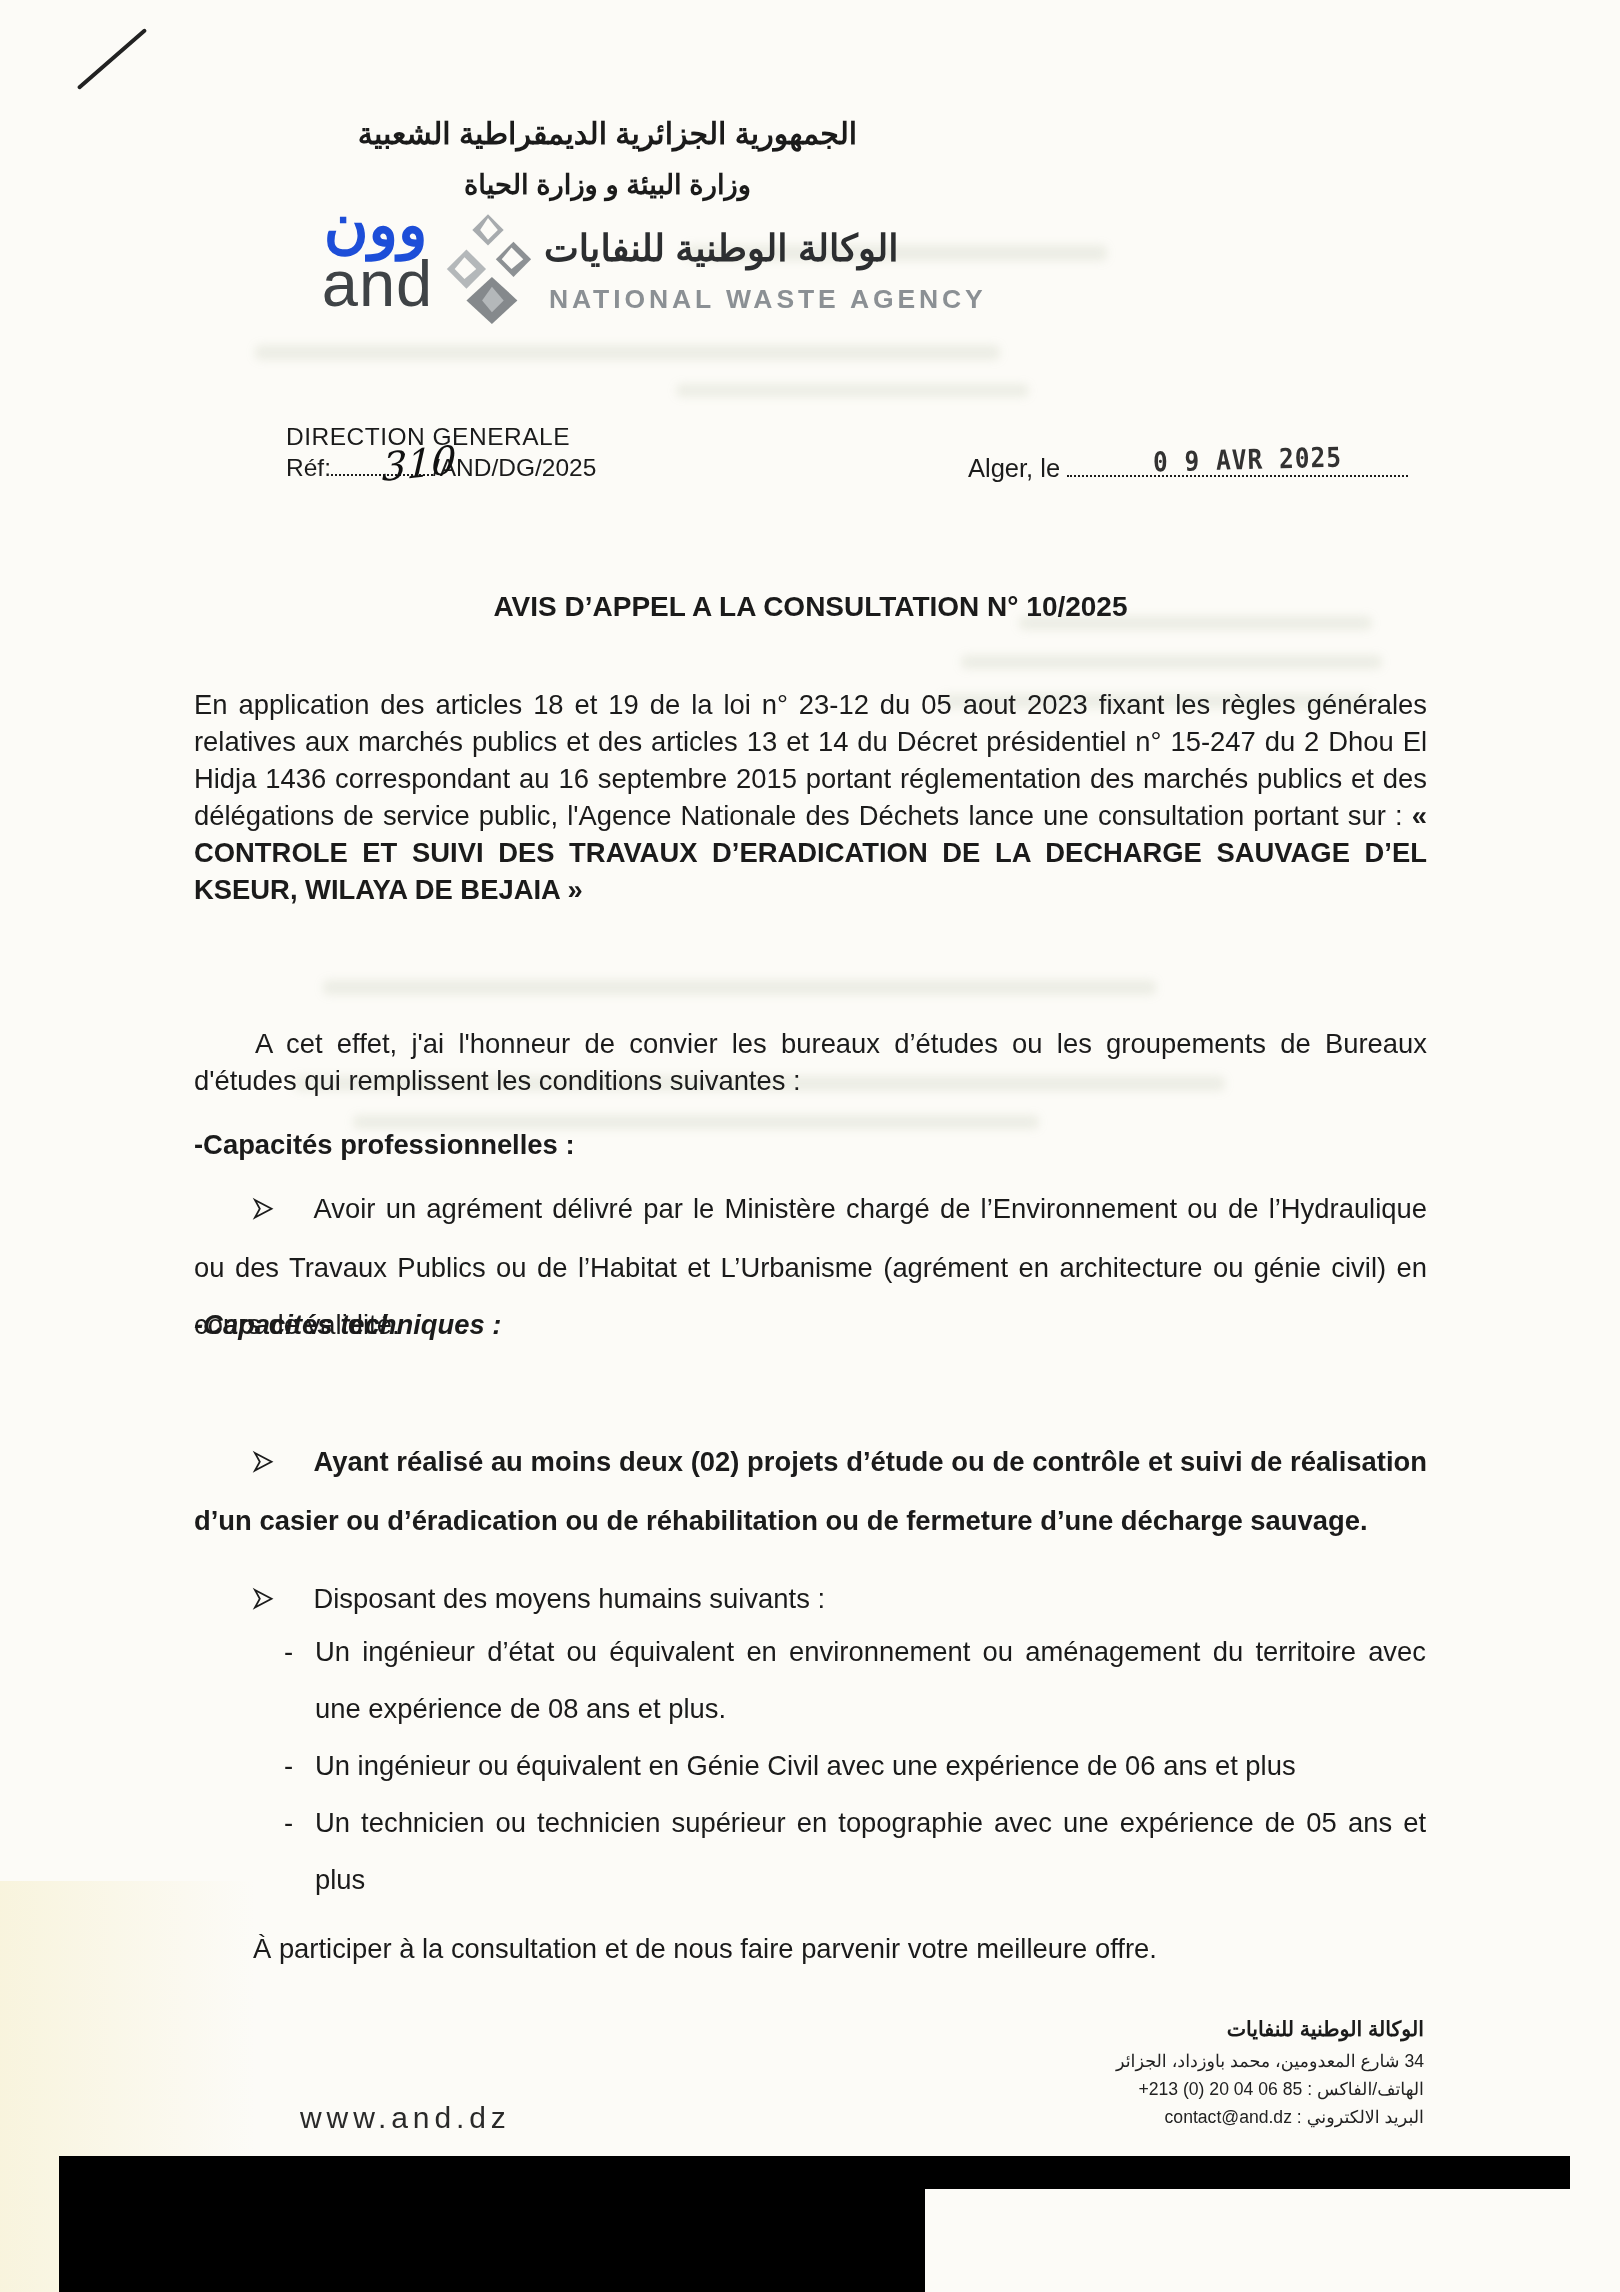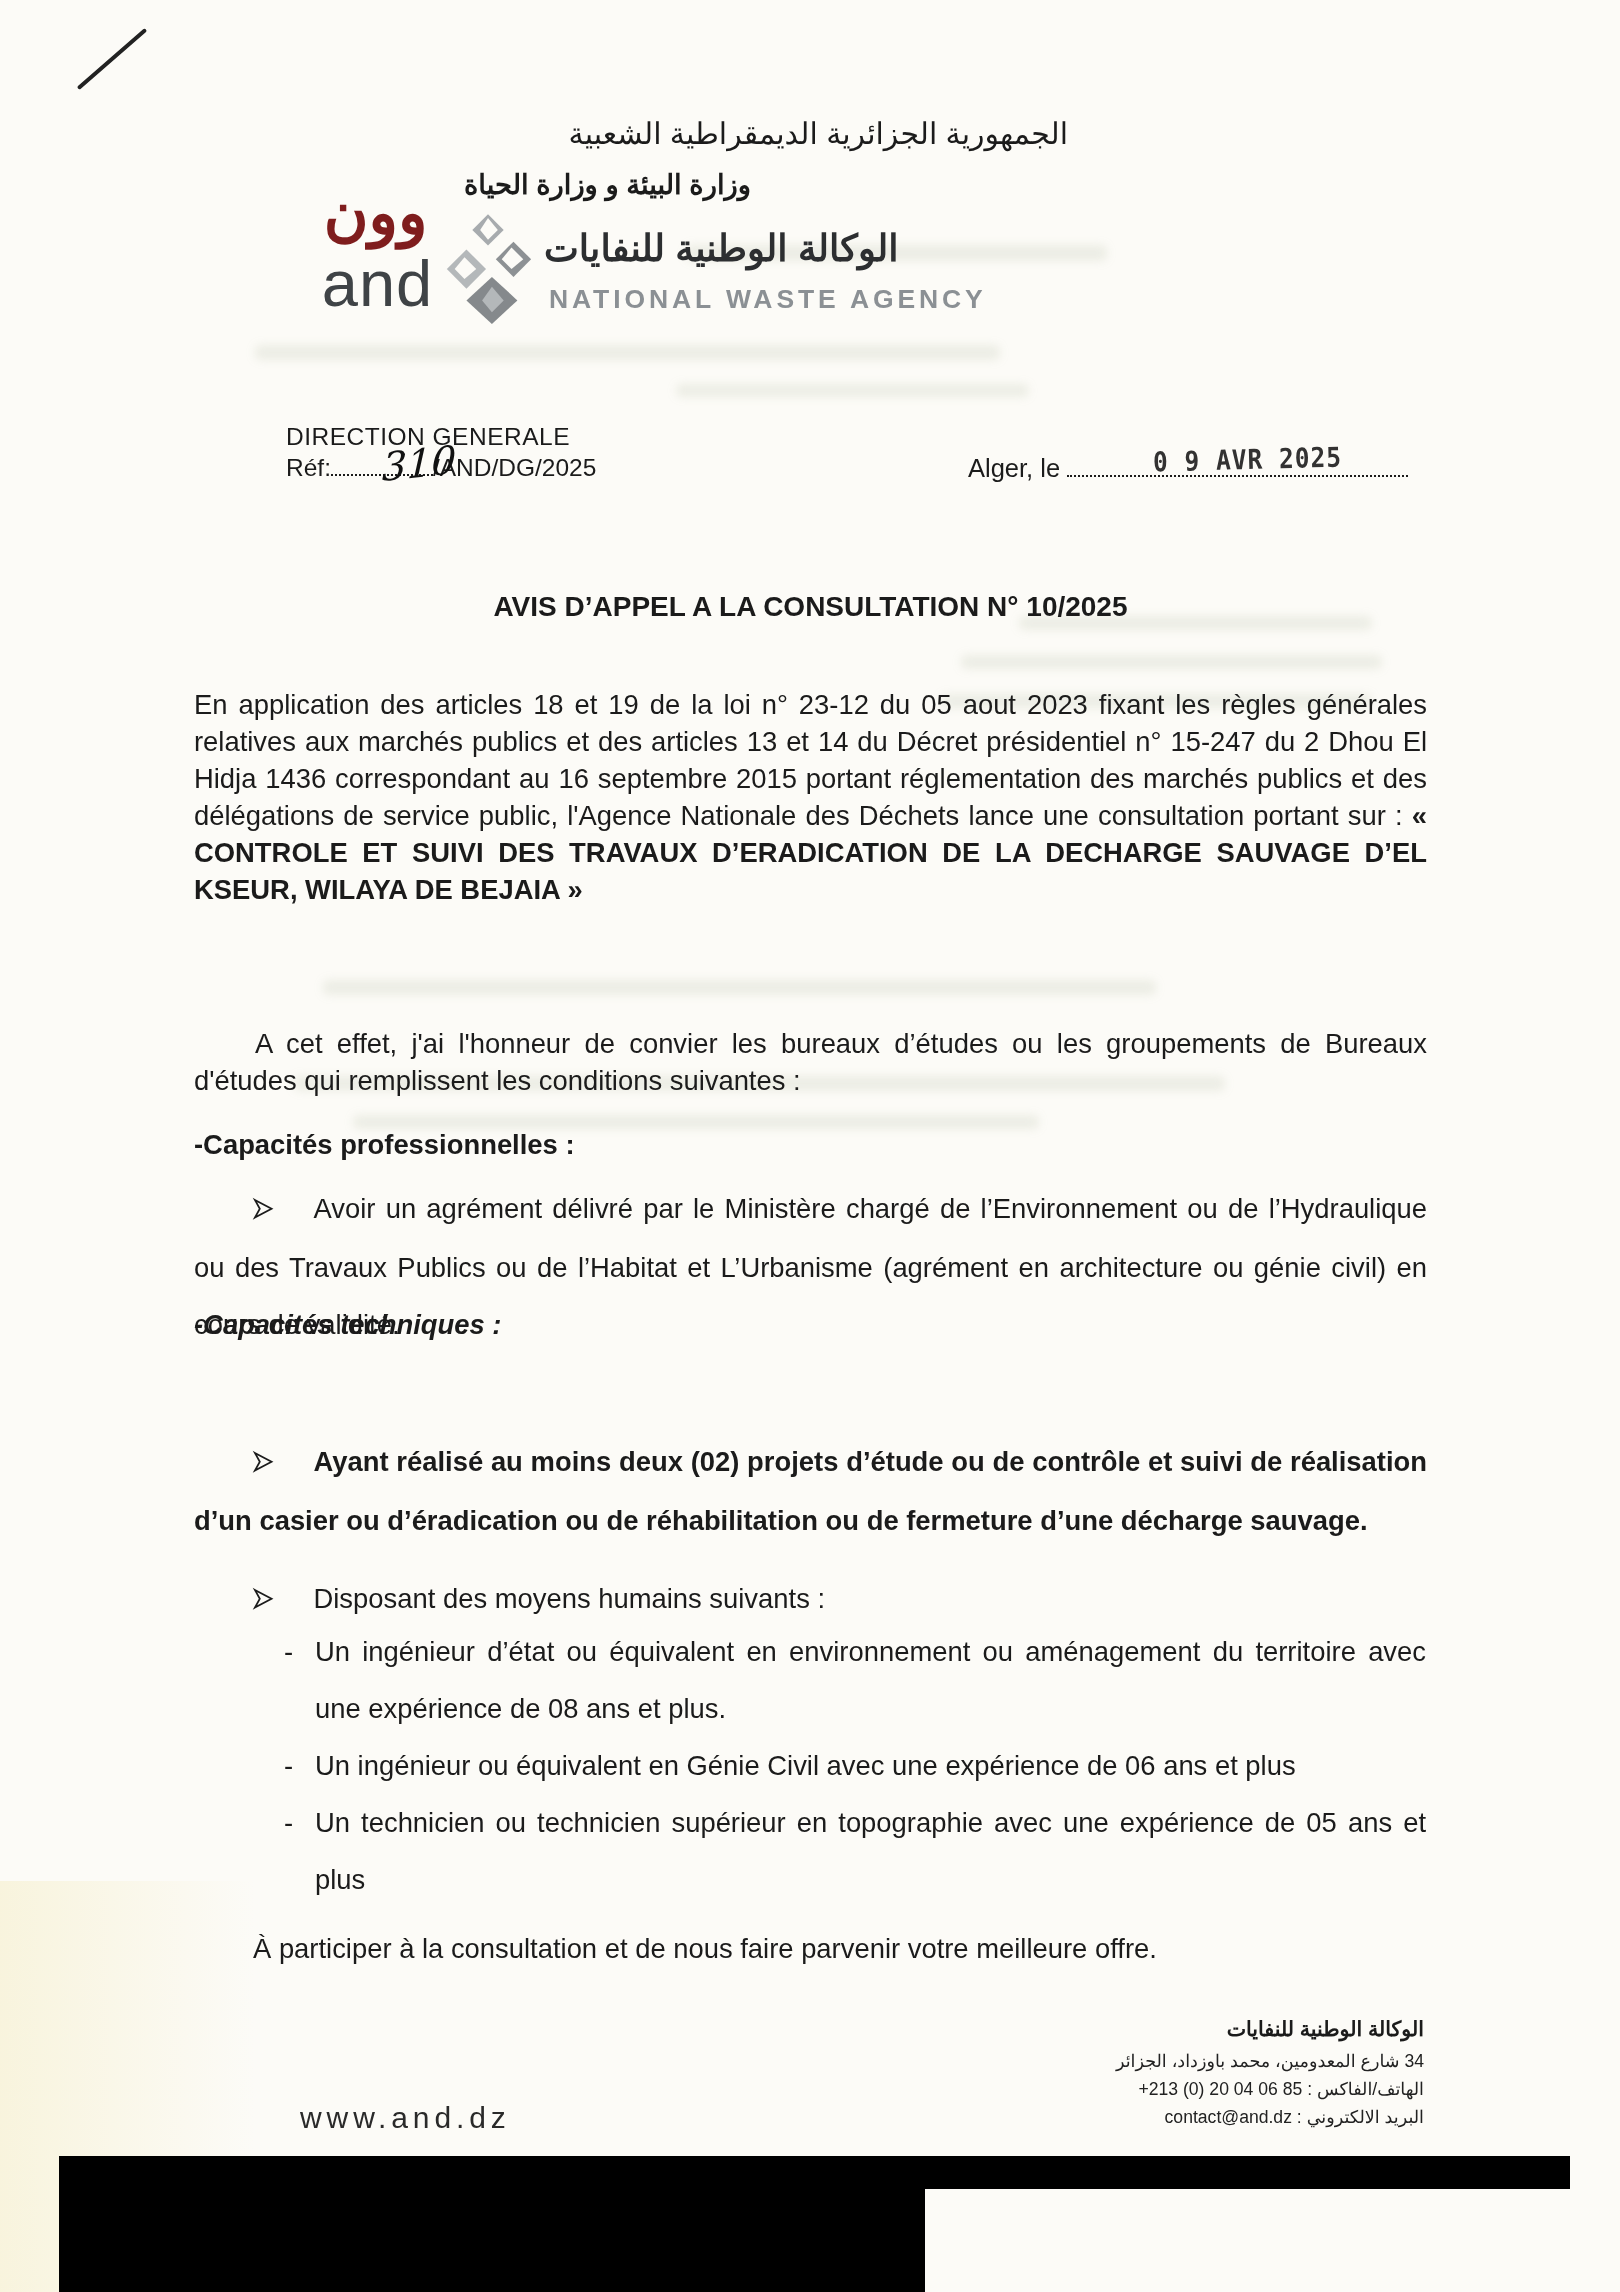--- a/index.html
+++ b/index.html
@@ -14,27 +14,27 @@
   }
   
   .bleed{position:absolute;background:rgba(145,158,118,.14);filter:blur(4.9px);border-radius:5.9px;}
   .tint{position:absolute;left:0;bottom:0;width:255px;height:412px;
         background:linear-gradient(90deg, rgba(245,238,200,.55), rgba(245,238,200,0));pointer-events:none;}
   
   .pen-mark{position:absolute;left:71px;top:19.6px;width:84px;height:61px;}
   .pen-mark:before{content:"";position:absolute;left:39px;top:-5.9px;width:3.9px;height:90px;
     background:#222;transform:rotate(49deg);border-radius:2px;}
   
-  .ar-rep{position:absolute;left:147px;top:116px;width:921px;
-    font-size:30px;font-weight:normal;direction:rtl;}
+  .ar-rep{position:absolute;left:147px;top:116px;width:921px;text-align:center;
+    font-size:30px;font-weight:bold;direction:rtl;}
   .ar-min{position:absolute;left:147px;top:169px;width:921px;text-align:center;
     font-size:27.4px;font-weight:bold;direction:rtl;}
   
-  .logo-ar-word{position:absolute;left:302px;top:184px;width:147px;text-align:center;
-    font-size:61px;font-weight:bold;color:#7f1d1d;direction:rtl;line-height:59px;}
+  .logo-ar-word{position:absolute;left:302px;top:196px;width:147px;text-align:center;
+    font-size:61px;font-weight:bold;color:#1d4ed8;direction:rtl;line-height:59px;}
   .logo-latin{position:absolute;left:299px;top:251px;width:157px;text-align:center;
     font-size:65px;font-weight:normal;color:#3f4346;letter-spacing:1px;line-height:65px;}
   .logo-diamonds{position:absolute;left:439px;top:214px;}
   .agency-ar{position:absolute;left:544px;top:227px;width:412px;
     font-size:37px;font-weight:bold;color:#2c2e30;direction:rtl;text-align:left;}
   .agency-en{position:absolute;left:549px;top:284px;font-size:26.5px;color:#8b9094;
     letter-spacing:3.9px;font-weight:bold;}
   
   .direction{position:absolute;left:286px;top:423px;font-size:24.5px;letter-spacing:0.5px;}
   .ref-line{position:absolute;left:286px;top:454px;font-size:24.5px;}

